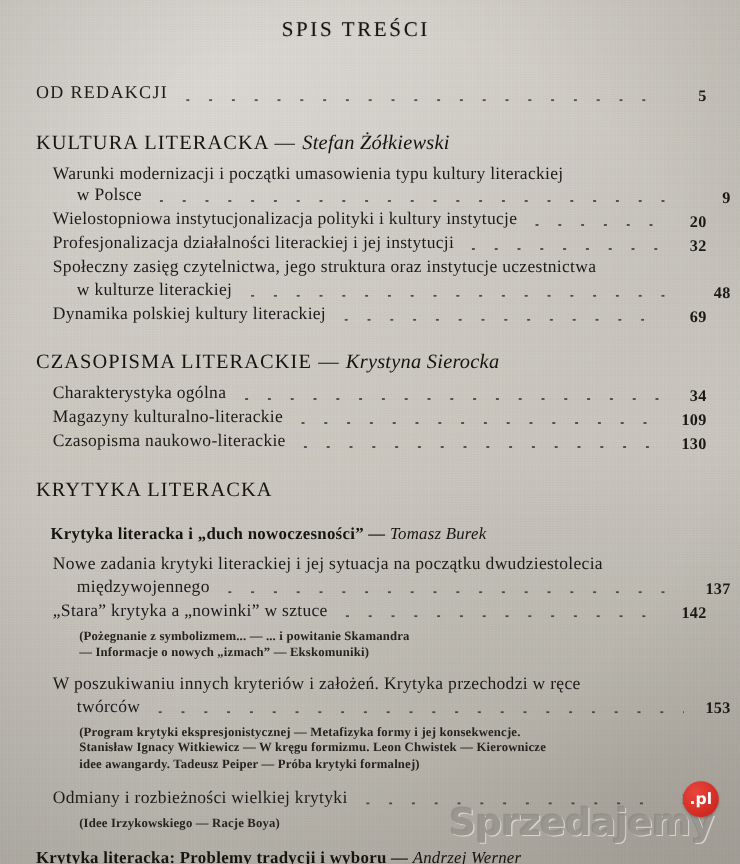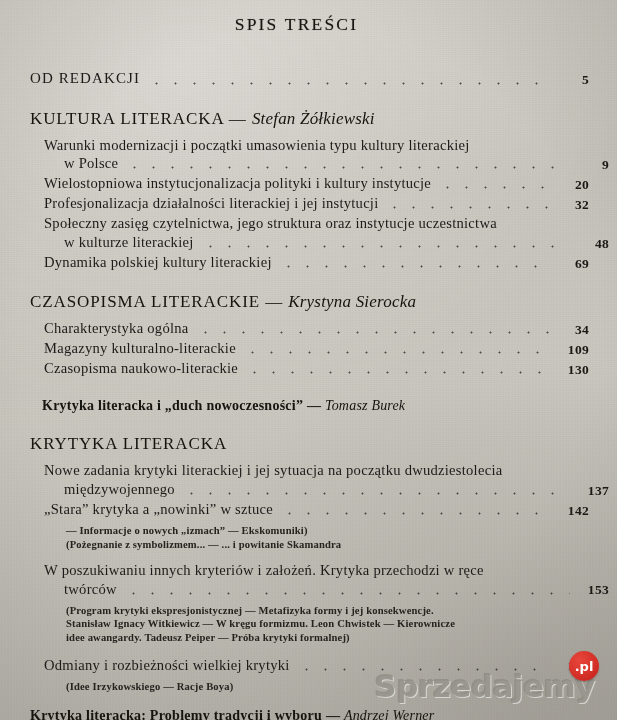--- a/index.html
+++ b/index.html
@@ -285,51 +285,51 @@
       </div>
       <div class="entry">
         <div class="row">
           <span class="txt">Czasopisma naukowo-literackie</span>
           <span class="leader"></span>
           <span class="pg">130</span>
         </div>
       </div>
     </div>
 
+    <div class="sec-head">
+      <span>KRYTYKA LITERACKA</span>
+    </div>
+
     <div class="sec-head bold-head">
       <span>Krytyka literacka i „duch nowoczesności”</span>
       <span>—</span>
       <span class="author">Tomasz Burek</span>
     </div>
 
-    <div class="sec-head">
-      <span>KRYTYKA LITERACKA</span>
-    </div>
-
     <div class="group">
 
       <div class="entry top-entry">
         <span class="wrap-first">Nowe zadania krytyki literackiej i jej sytuacja na początku dwudziestolecia</span>
         <div class="row cont">
           <span class="txt">międzywojennego</span>
           <span class="leader"></span>
           <span class="pg">137</span>
         </div>
       </div>
 
       <div class="entry">
         <div class="row">
           <span class="txt">„Stara” krytyka a „nowinki” w sztuce</span>
           <span class="leader"></span>
           <span class="pg">142</span>
         </div>
       </div>
       <div class="note">
+        <div>(Pożegnanie z symbolizmem... — ... i powitanie Skamandra</div>
         <div>— Informacje o nowych „izmach” — Ekskomuniki)</div>
-        <div>(Pożegnanie z symbolizmem... — ... i powitanie Skamandra</div>
       </div>
 
       <div class="entry" style="margin-top:9px;">
         <span class="wrap-first">W poszukiwaniu innych kryteriów i założeń. Krytyka przechodzi w ręce</span>
         <div class="row cont">
           <span class="txt">twórców</span>
           <span class="leader"></span>
           <span class="pg">153</span>
         </div>
       </div>

